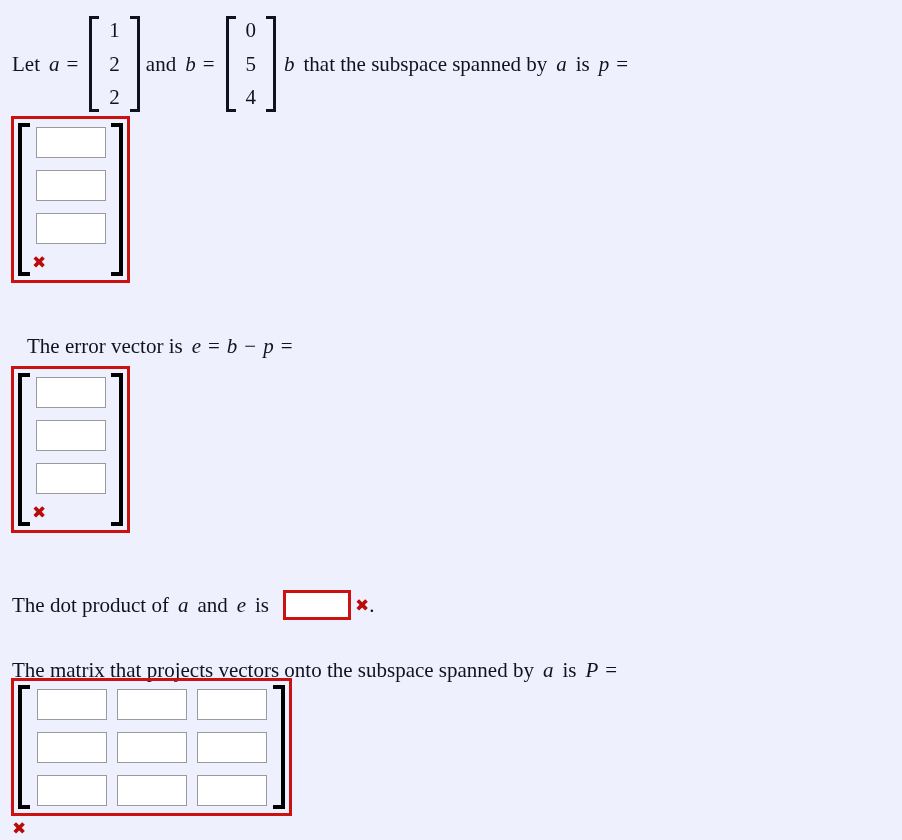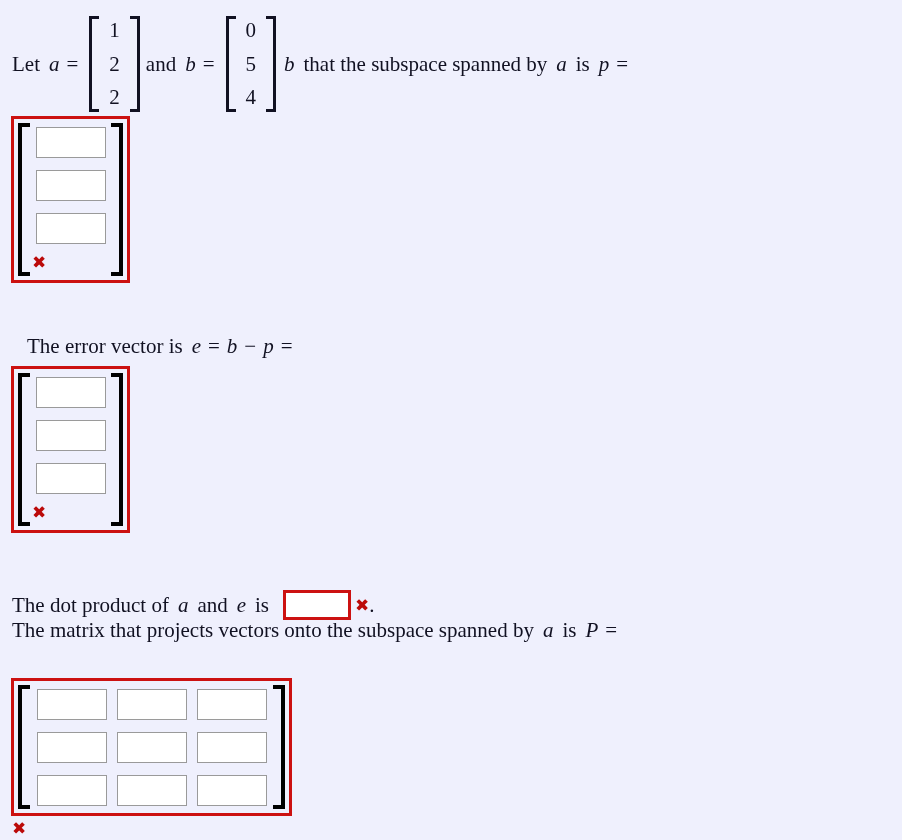--- a/index.html
+++ b/index.html
@@ -189,21 +189,21 @@
     margin-left: 4px;
     vertical-align: middle;
   }
 
   
   #line1 { position: absolute; left: 12px; top: 16px; }
   #vec-p-box   { left: 11px;  top: 116px; width: 119px; height: 167px; }
   #line2 { position: absolute; left: 12px; top: 336px; margin-left: 15px; }
   #vec-e-box   { left: 11px;  top: 366px; width: 119px; height: 167px; }
   #line3 { position: absolute; left: 12px; top: 590px; }
-  #line4 { position: absolute; left: 12px; top: 620px; justify-content: space-between; }
+  #line4 { position: absolute; left: 12px; top: 660px; justify-content: space-between; }
   #mat-P-box   { left: 11px;  top: 678px; width: 281px; height: 138px; }
   #xmark-matrix { left: 12px; top: 820px; }
 </style>
 </head>
 <body>
 
 <div class="prompt" id="line1">
   <span class="txt">Let</span>
   <span class="sp"></span>
   <span class="mathvar">a</span>

